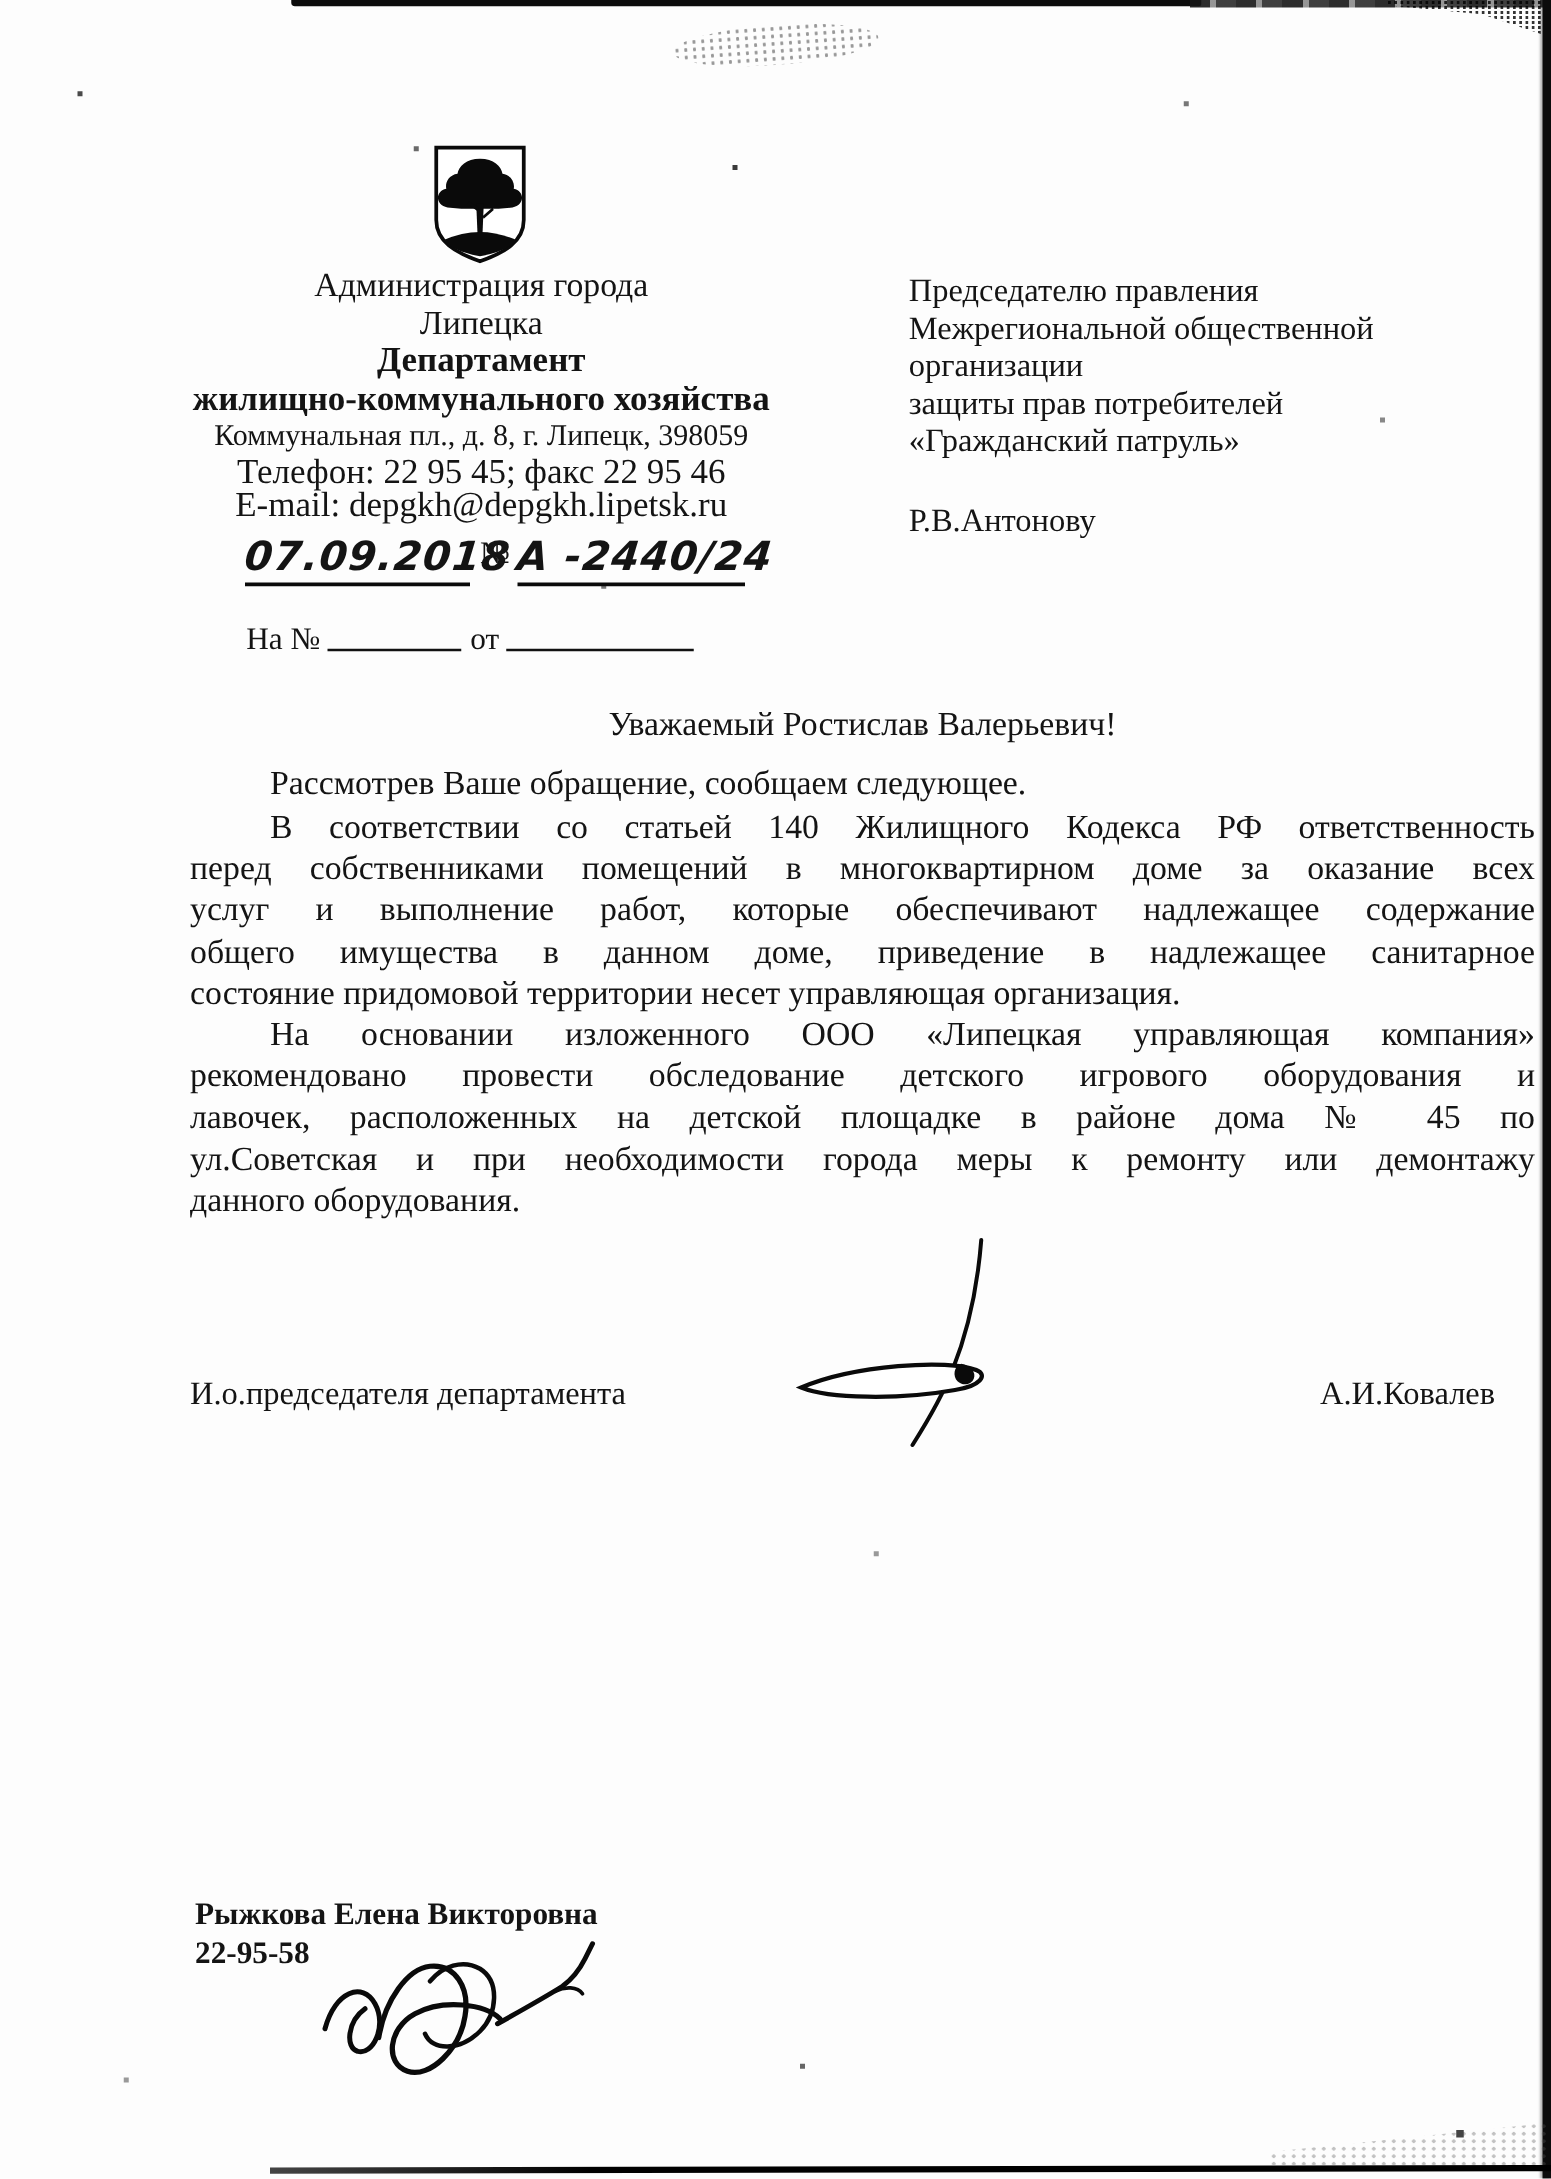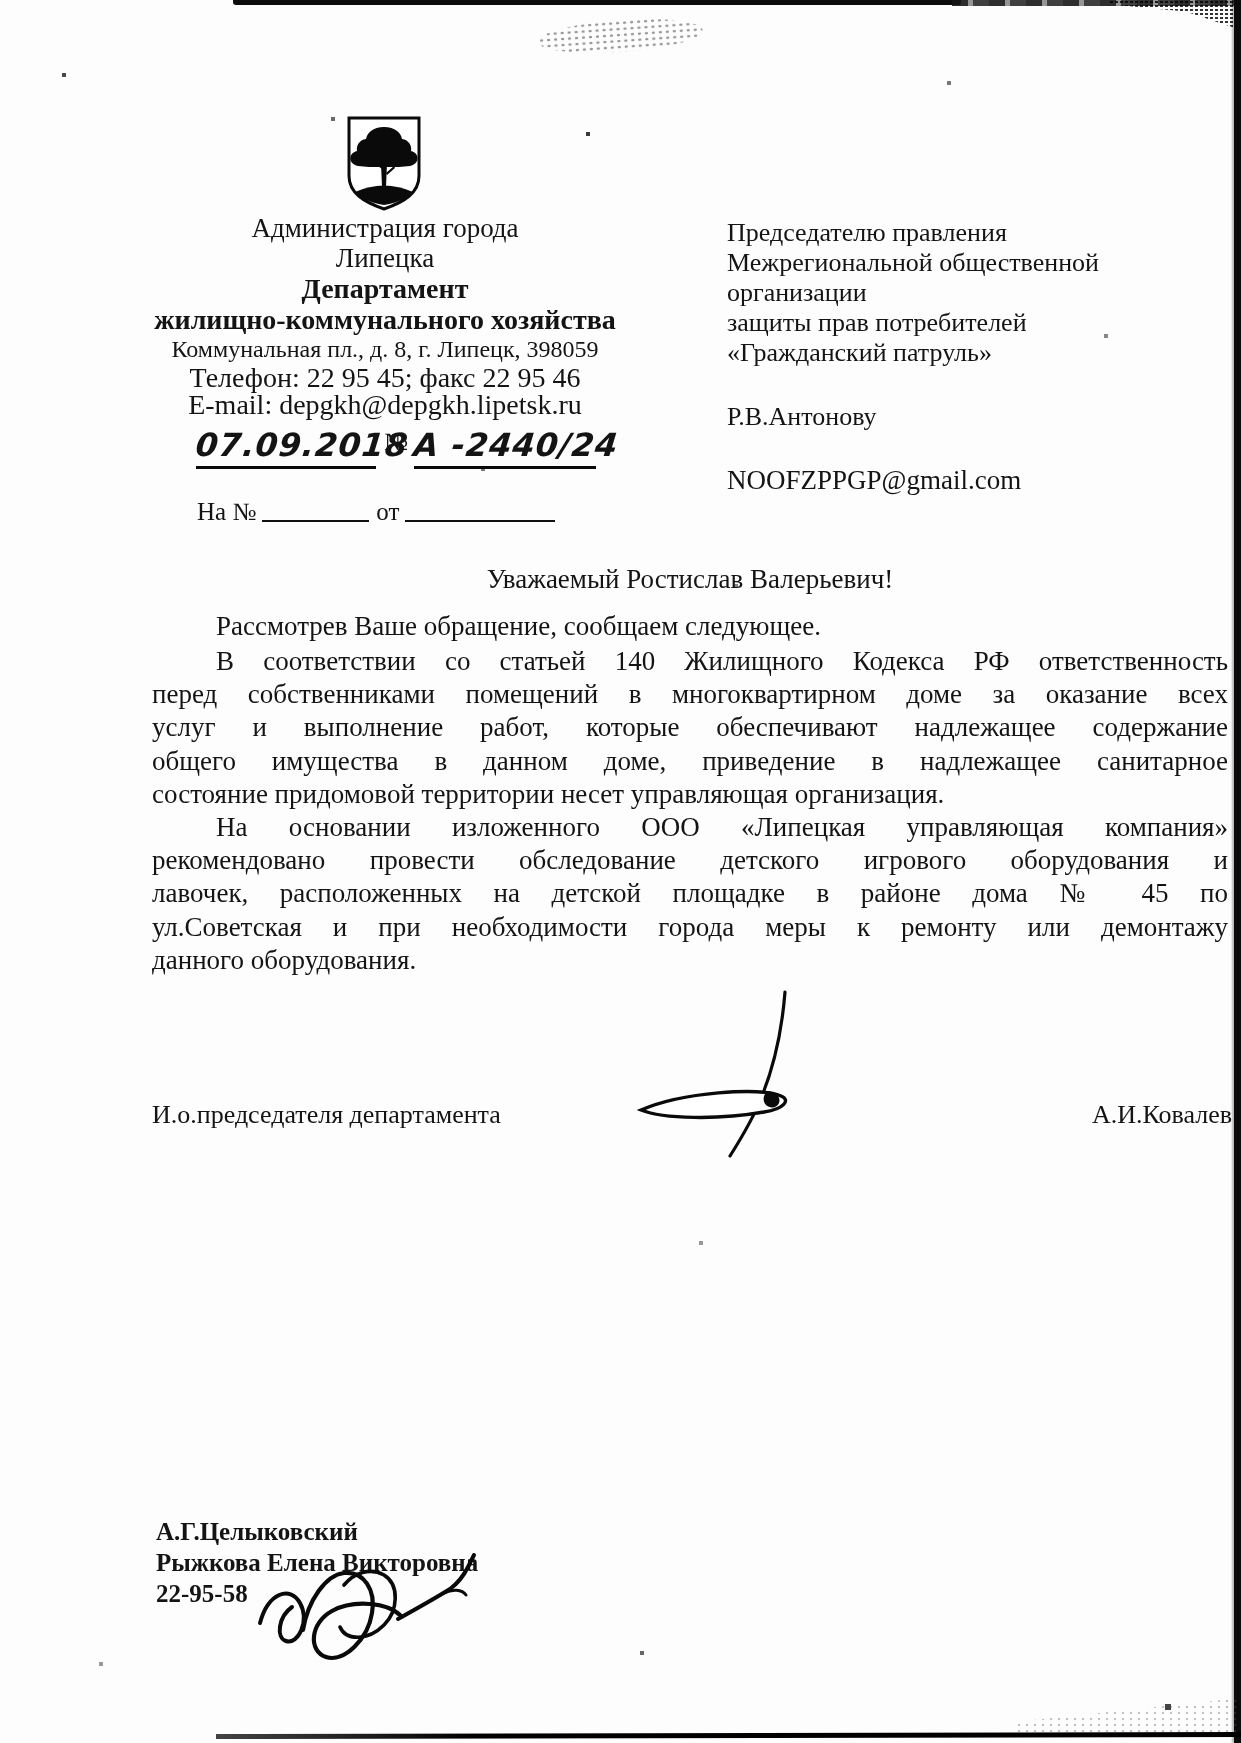--- a/index.html
+++ b/index.html
@@ -61,21 +61,21 @@
   .para-single { left:152px; top:611px; width:1076px; font-size:27px; text-indent:64px; }
   .para { width:1076px; font-size:27px; }
   .p2 { left:152px; top:645px; }
   .p3 { left:152px; top:811px; }
   .jline { line-height:33.2px; text-align:justify; text-align-last:justify; }
   .jline.first { text-indent:64px; }
   .jline.last { text-align-last:left; }
 
   
   .sig-label { left:152px; top:1100px; font-size:26px; }
-  .sig-name  { left:1092px; top:1100px; font-size:26px; }
+  .sig-name  { left:1056px; top:1100px; font-size:26px; }
   .sig-flourish { left:633px; top:988px; width:178px; height:170px; }
   .exec-block { left:156px; top:1516px; font-size:25px; font-weight:bold; line-height:31px; }
   .exec-sig { left:248px; top:1545px; width:245px; height:125px; }
 </style>
 </head>
 <body>
 
 <div class="page">
 
   <div class="abs top-band-main"></div>
@@ -113,21 +113,20 @@
     <span>На №</span><span class="blank blank1"></span><span>от</span><span class="blank blank2"></span>
   </div>
 
   <div class="abs lh-right">
     <div>Председателю правления</div>
     <div>Межрегиональной общественной</div>
     <div>организации</div>
     <div>защиты прав потребителей</div>
     <div>«Гражданский патруль»</div>
     <div class="name">Р.В.Антонову</div>
-    <div class="email">NOOFZPPGP@gmail.com</div>
   </div>
 
   <div class="abs salutation">Уважаемый Ростислав Валерьевич!</div>
   <div class="abs para-single">Рассмотрев Ваше обращение, сообщаем следующее.</div>
   <div class="abs para p2">
       <div class="jline first">В соответствии со статьей 140 Жилищного Кодекса РФ ответственность</div>
       <div class="jline">перед собственниками помещений в многоквартирном доме за оказание всех</div>
       <div class="jline">услуг и выполнение работ, которые обеспечивают надлежащее содержание</div>
       <div class="jline">общего имущества в данном доме, приведение в надлежащее санитарное</div>
       <div class="jline last">состояние придомовой территории несет управляющая организация.</div>
@@ -142,21 +141,20 @@
 
   <div class="abs sig-label">И.о.председателя департамента</div>
   <div class="abs sig-name">А.И.Ковалев</div>
   <svg class="abs sig-flourish" viewBox="0 0 178 170">
     <path d="M152 4 C149 42 141 78 129 108 C121 129 109 149 97 168" fill="none" stroke="#0a0a0a" stroke-width="3.2" stroke-linecap="round"></path>
     <path d="M8 122 C50 104 126 99 148 108 C158 112 151 121 131 124 C86 132 30 131 8 122 Z" fill="#ffffff" stroke="#0a0a0a" stroke-width="3.4"></path>
     <path d="M136 103 c8 2 12 7 10 12 c-2 5 -9 6 -13 2 c-4 -4 -3 -12 3 -14 z" fill="#0a0a0a"></path>
   </svg>
 
   <div class="abs exec-block">
-    <div>А.Г.Целыковский</div>
     <div>Рыжкова Елена Викторовна</div>
     <div>22-95-58</div>
   </div>
   <svg class="abs exec-sig" viewBox="0 0 245 125">
     <path d="M12 78 C20 48 42 40 52 58 C62 76 50 100 38 96 C28 93 30 72 44 62" fill="none" stroke="#0a0a0a" stroke-width="4" stroke-linecap="round"></path>
     <path d="M55 85 C60 55 78 30 96 28 C116 26 128 45 124 68 C120 94 96 118 78 112 C60 106 62 78 84 66 C106 54 140 58 152 70" fill="none" stroke="#0a0a0a" stroke-width="4.2" stroke-linecap="round"></path>
     <path d="M96 40 C106 28 122 22 136 30 C152 40 150 66 136 80 C120 96 98 96 92 82" fill="none" stroke="#0a0a0a" stroke-width="3.6" stroke-linecap="round"></path>
     <path d="M150 74 C168 64 186 54 202 44 C210 38 216 30 220 22 L226 10" fill="none" stroke="#0a0a0a" stroke-width="4" stroke-linecap="round"></path>
     <path d="M196 48 C204 44 214 44 218 50" fill="none" stroke="#0a0a0a" stroke-width="3" stroke-linecap="round"></path>
   </svg>

